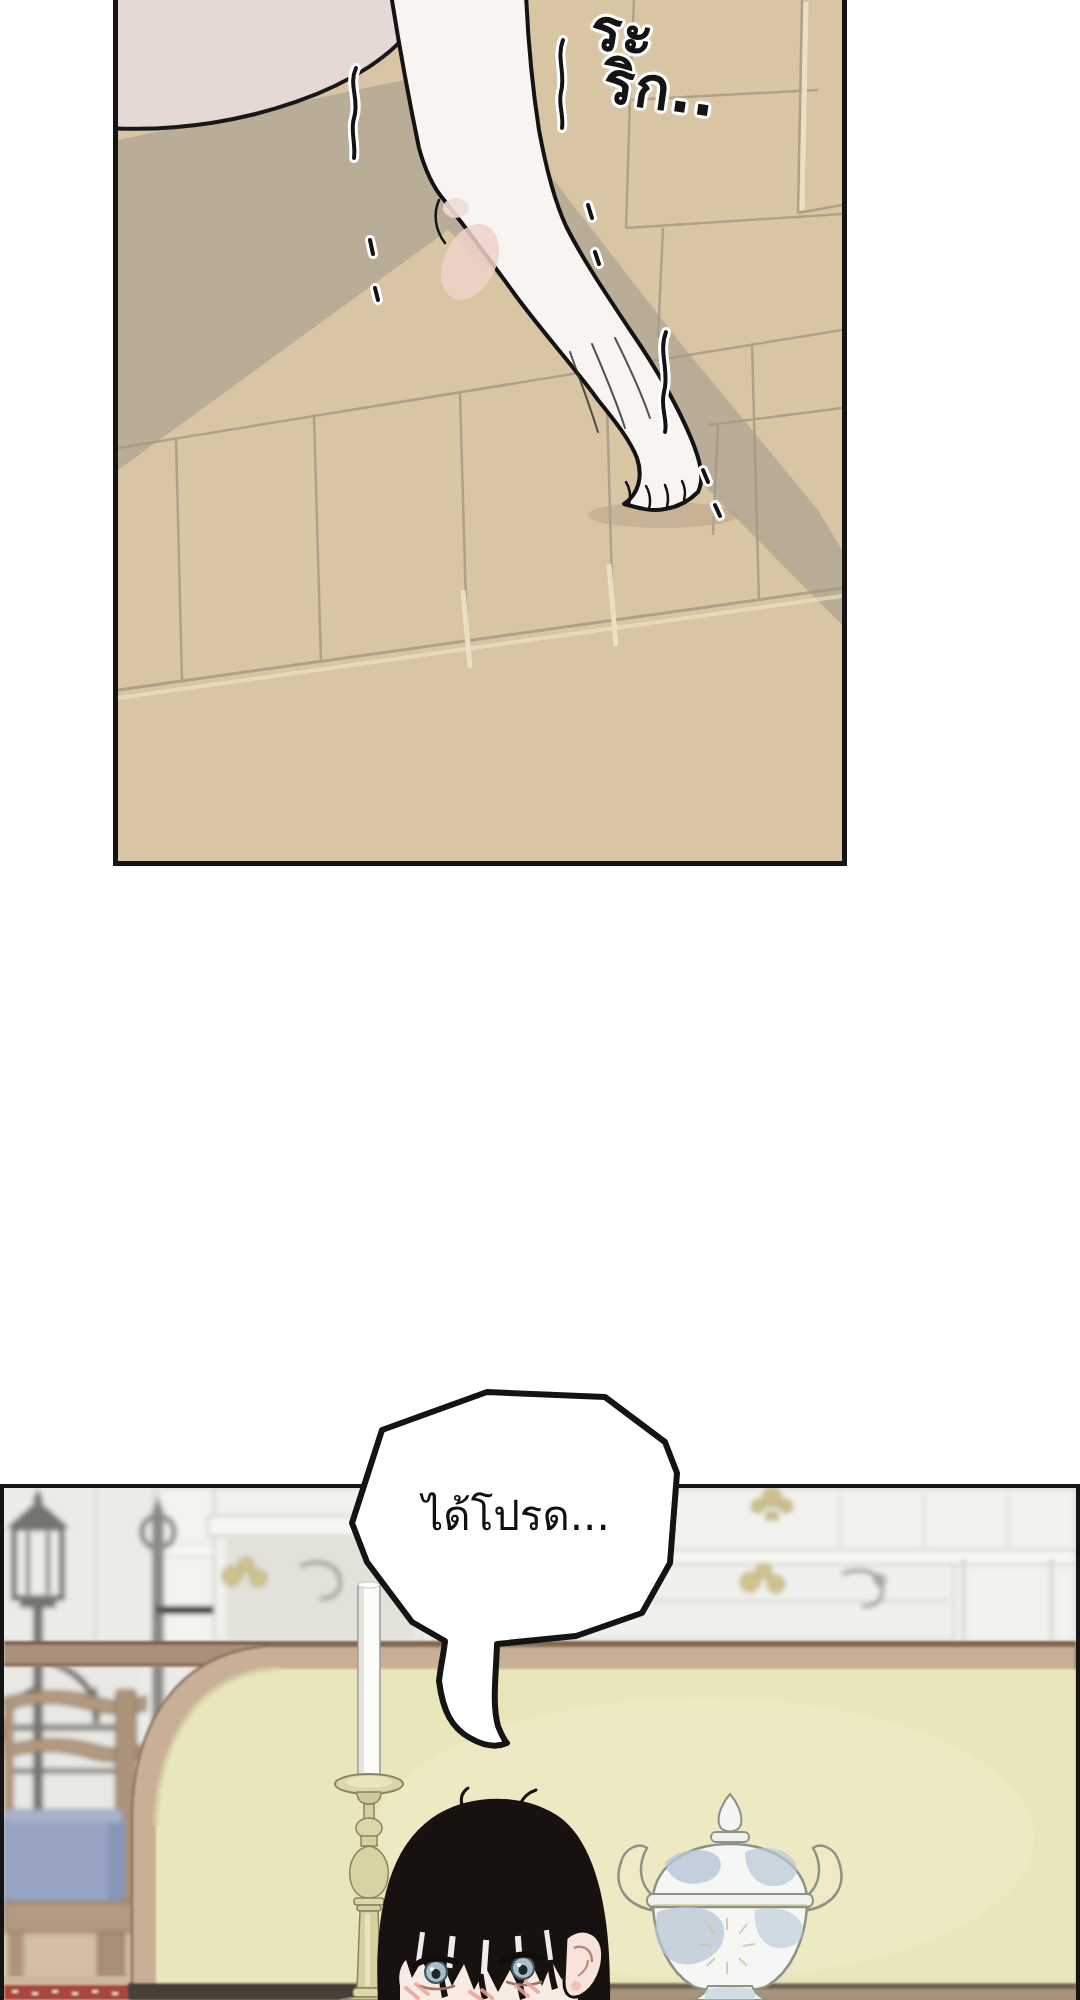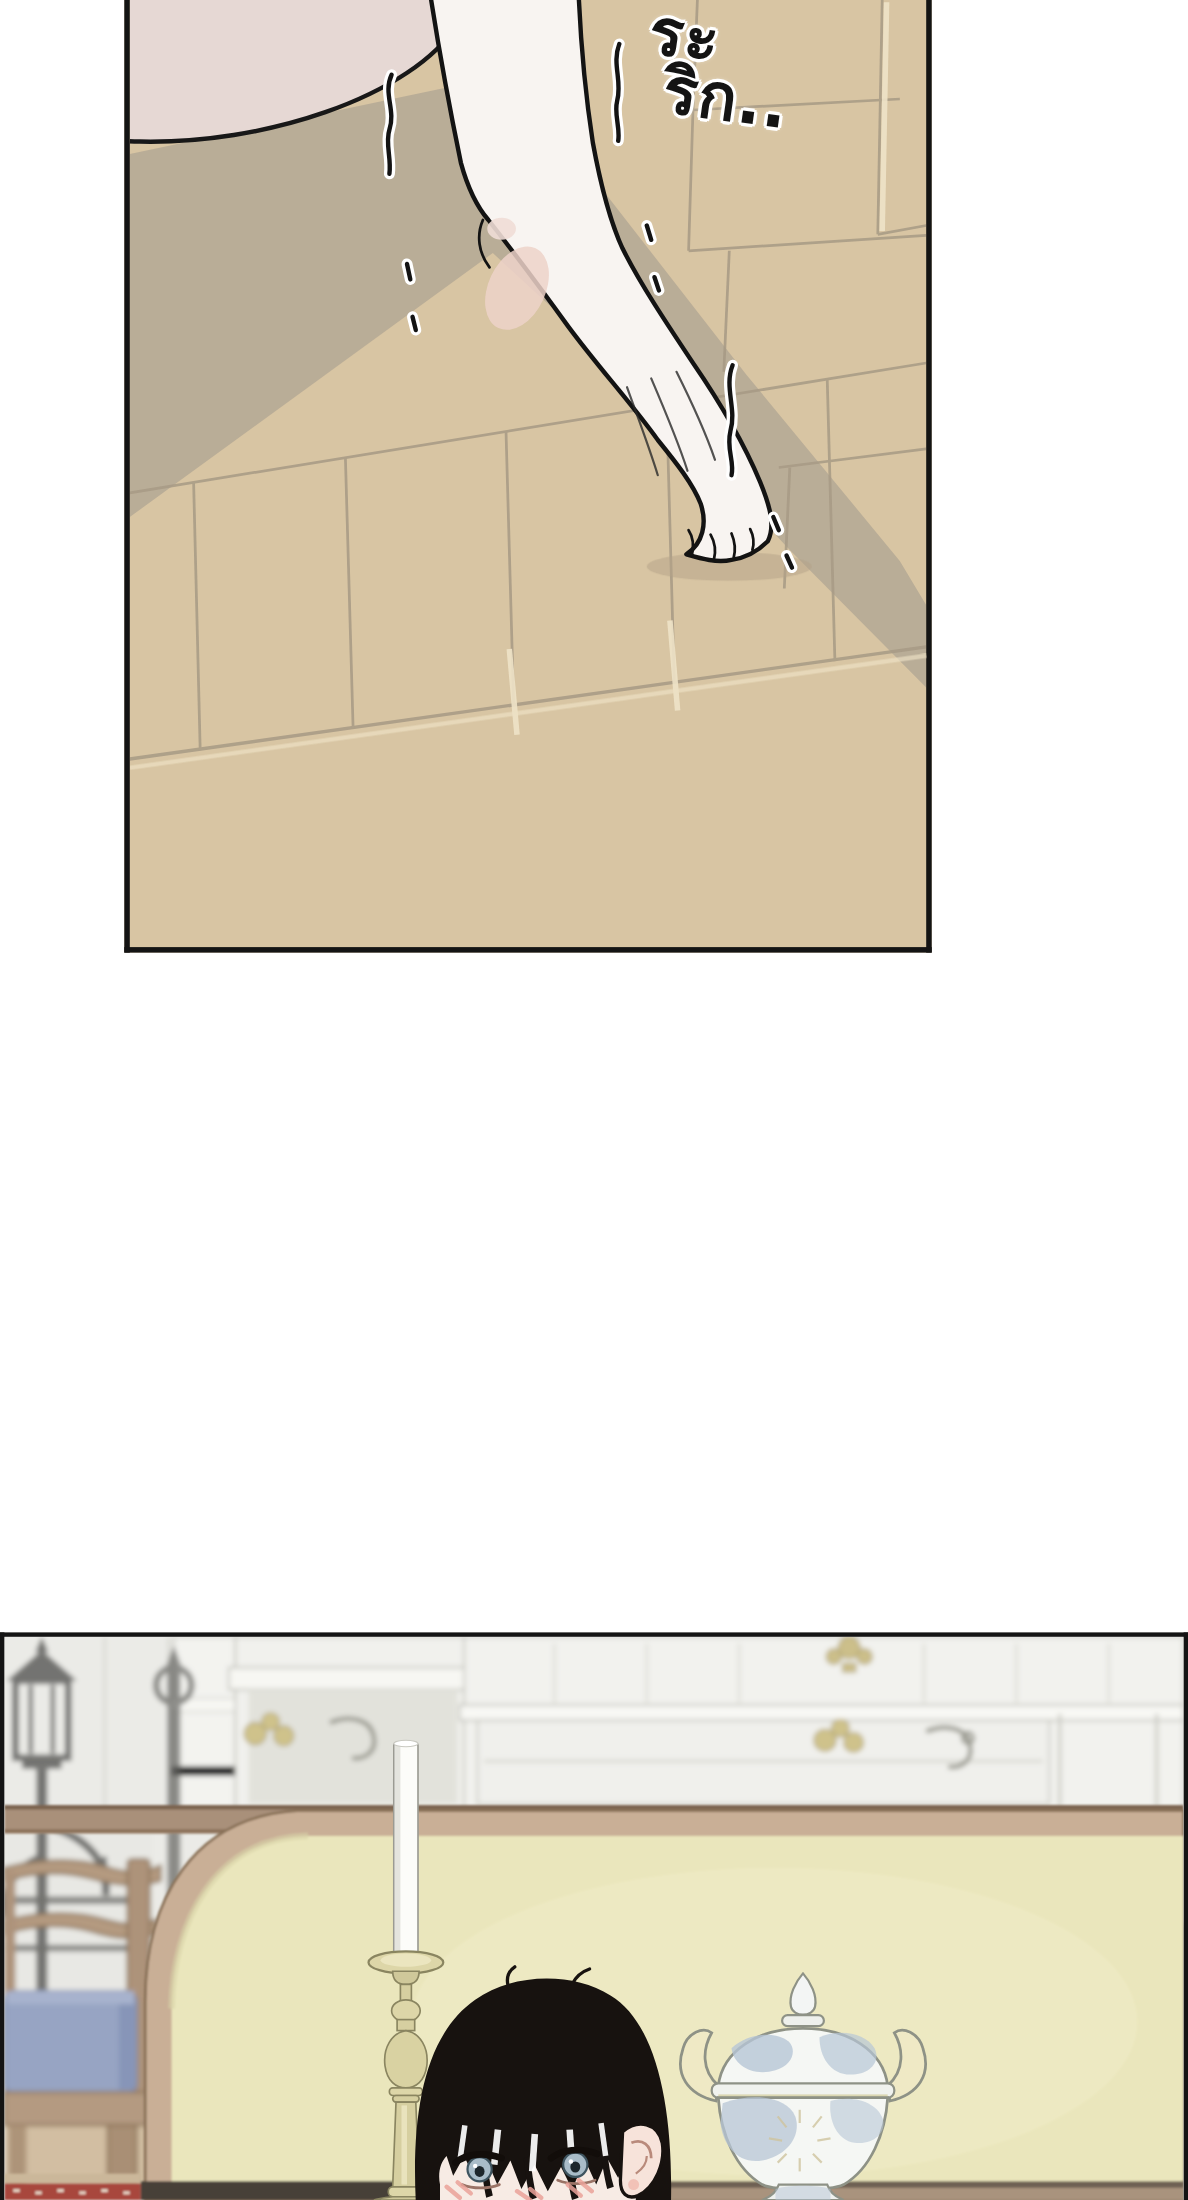--- a/index.html
+++ b/index.html
@@ -324,14 +324,23 @@
           <circle cx="206" cy="196" r="5" fill="#f0b4a8" opacity=".7"></circle>
         </g>
         <g fill="none" stroke="#17120f" stroke-width="3" stroke-linecap="round">
           <path d="M92,16 C90,8 92,2 98,-2"></path>
           <path d="M150,14 C154,6 160,2 166,0"></path>
         </g>
       </g>
     </svg>
   </section>
 
+  <div id="speech-bubble">
+    <svg width="340" height="380" viewBox="0 0 340 380">
+      <path fill="#ffffff" stroke="#141414" stroke-width="6" stroke-linejoin="round" d="M36,44 L141,6 L259,11 L319,56 L331,87 L324,177 L296,227 L230,250 L151,258
+           C150,290 146,318 152,340 C156,350 158,354 161,357
+           C150,362 138,360 124,352 C106,342 97,326 93,295 C95,278 98,266 99,255
+           L66,236 L21,176 L6,137 Z"></path>
+    </svg>
+    <div id="speech-text">ได้โปรด...</div>
+  </div>
 
 </div>
 
 </body></html>

